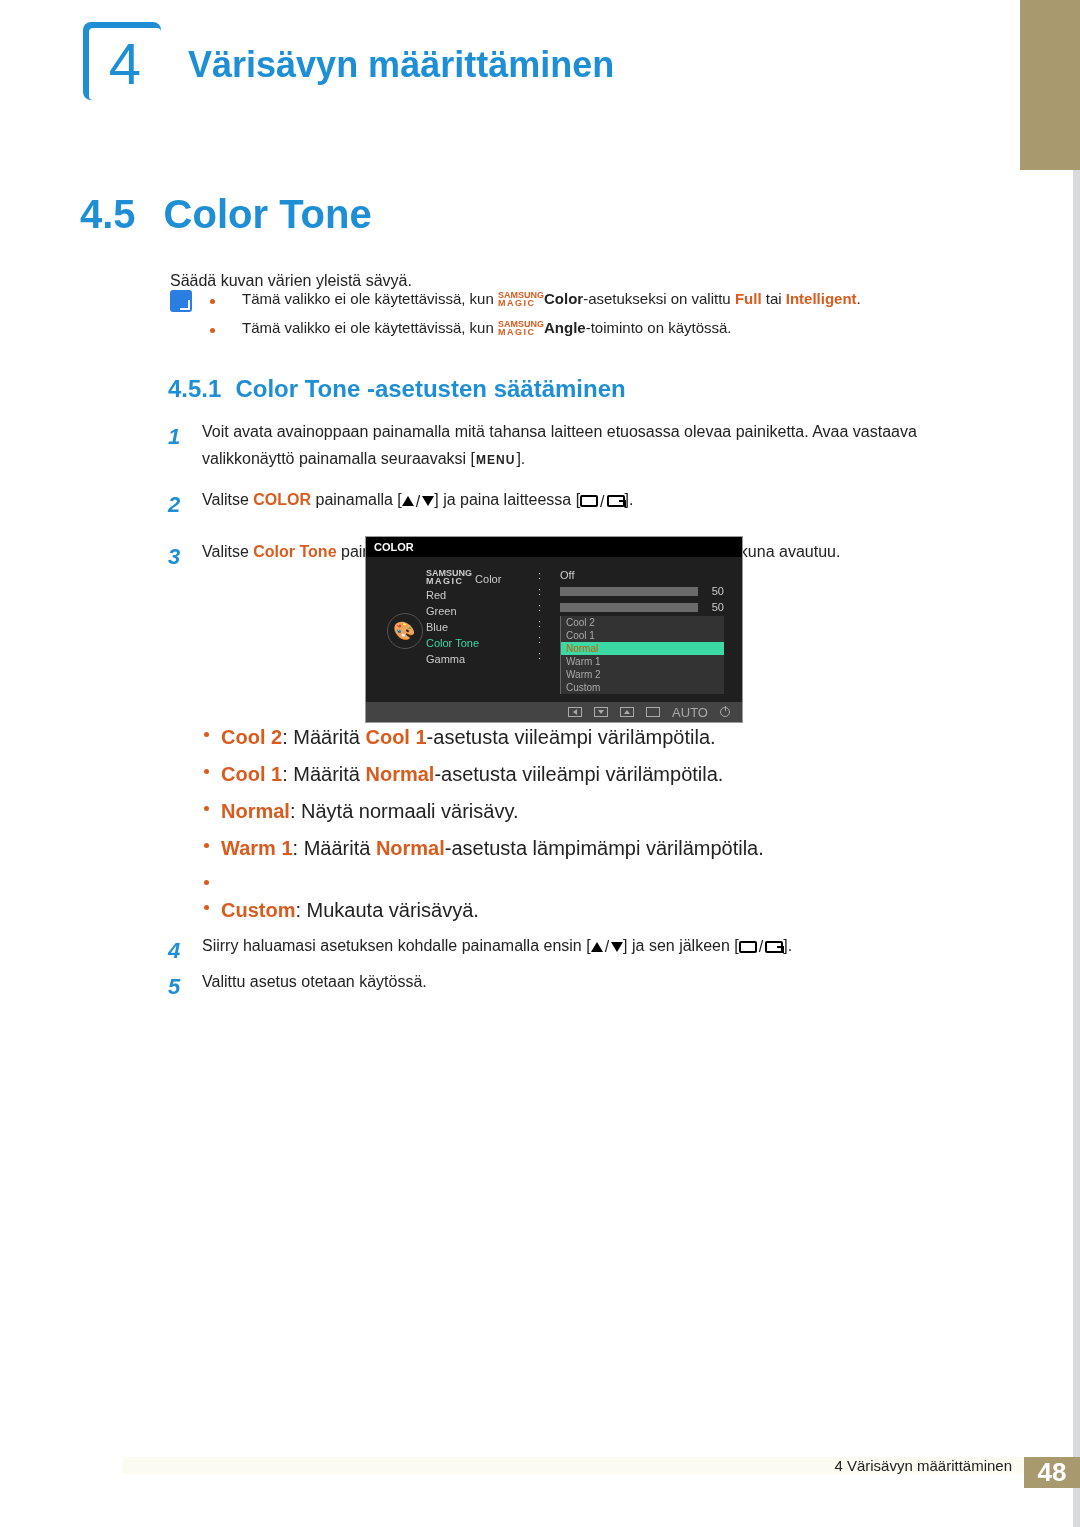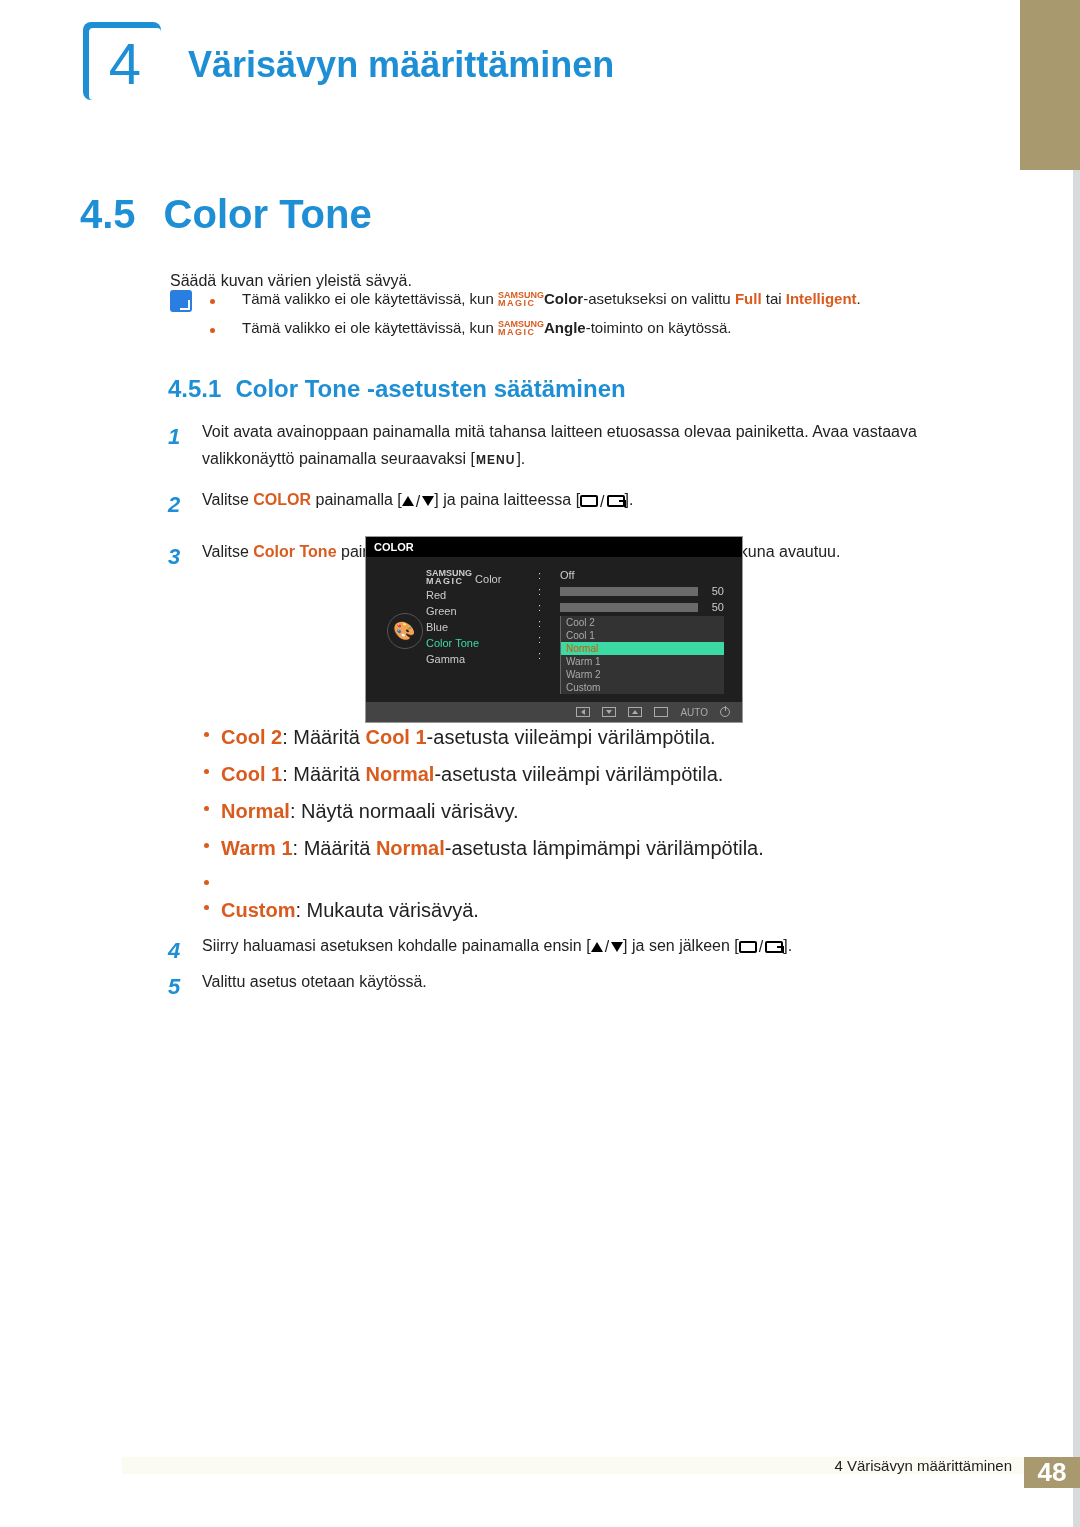--- a/index.html
+++ b/index.html
@@ -179,21 +179,21 @@
   .osd-values .bar { height:9px; background:#6a6a6a; flex:1;}
   .osd-values .num { font-size:11px; width:20px; text-align:right;}
   .osd-dropdown { background:#333; margin-top:1px; }
   .osd-dropdown div { padding:1px 5px; color:#aaa; font-size:10px; border-left:1px solid #666;}
   .osd-dropdown .hl { background:#3dd9a4; color:#c95c00; }
   .osd-footer { height:20px; background:#444; display:flex; justify-content:flex-end; align-items:center; gap:12px; padding:0 12px;}
   .osd-footer .fbtn { width:14px;height:10px;border:1px solid #aaa;display:flex;align-items:center;justify-content:center;}
   .osd-sm-tri-l {width:0;height:0;border-top:3px solid transparent;border-bottom:3px solid transparent;border-right:4px solid #aaa;}
   .osd-sm-tri-d {width:0;height:0;border-left:3px solid transparent;border-right:3px solid transparent;border-top:4px solid #aaa;}
   .osd-sm-tri-u {width:0;height:0;border-left:3px solid transparent;border-right:3px solid transparent;border-bottom:4px solid #aaa;}
-  .osd-footer .auto { font-size:10px; color:#aaa;}
+  .osd-footer .auto { font-size:13px; color:#aaa;}
   .osd-footer .pwr { width:10px;height:10px;border:1px solid #aaa;border-radius:50%;position:relative;}
   .osd-footer .pwr::after{content:"";position:absolute;top:-2px;left:4px;width:1px;height:5px;background:#aaa;}
 
   .options-list { position:absolute; top:726px; left:204px; right:100px;}
   .options-list li { list-style:none; display:flex; gap:12px; margin-bottom:14px; font-size:20px;}
   .footer-bar {
     position:absolute;
     bottom:28px;
     left:82px;
     right:0;

